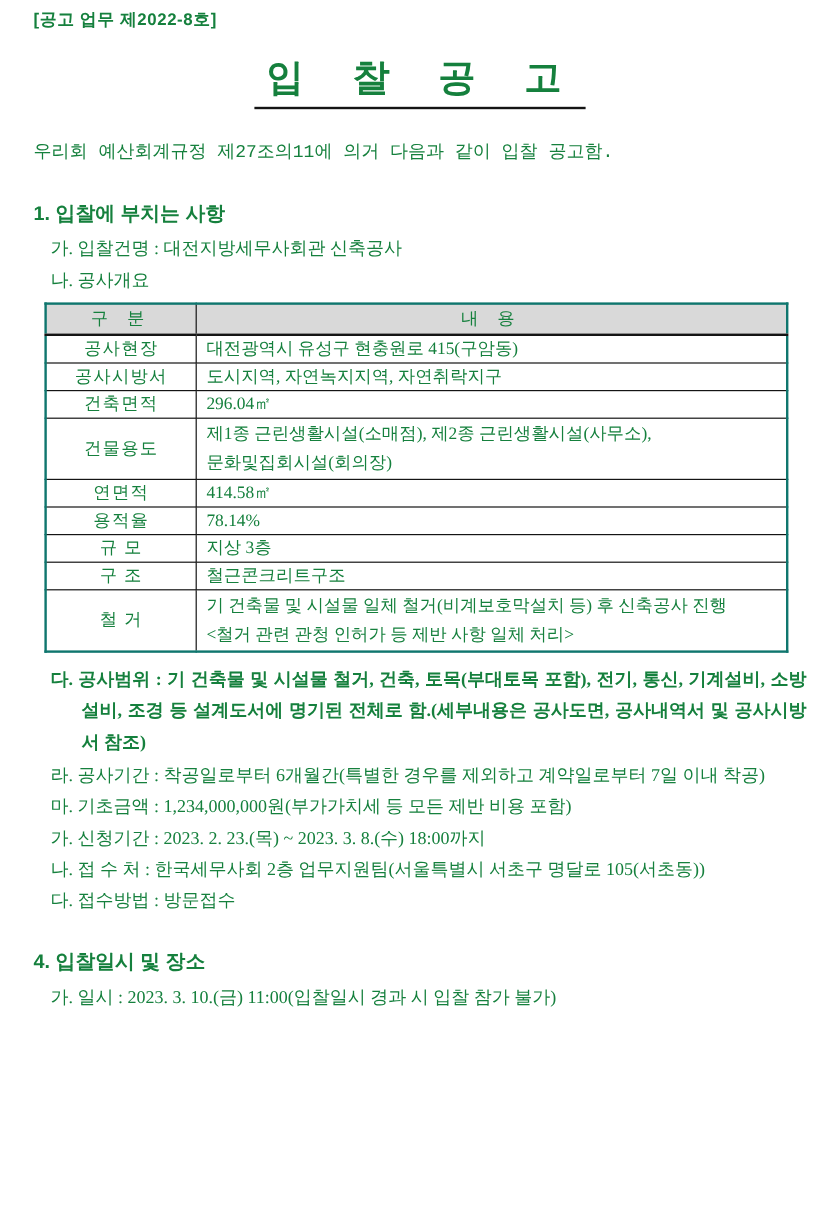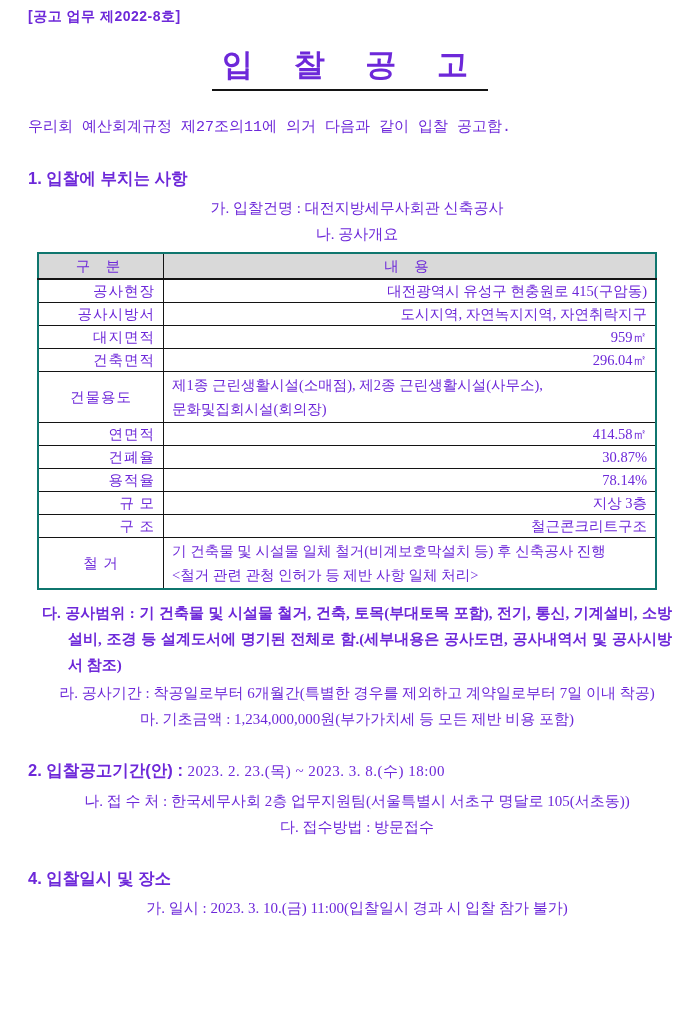--- a/index.html
+++ b/index.html
@@ -2,21 +2,21 @@
 <html><head>
 <meta charset="utf-8">
 <style>
   html, body { margin: 0; padding: 0; background: #ffffff; }
   .page {
     position: relative;
     width: 700px;
     height: 984px;
     box-sizing: border-box;
     background: #ffffff;
-    color: #6d28d9;
+    color: #15803d;
     padding: 8px 28px 10px 28px;
     font-family: "Liberation Serif", serif;
     font-size: 15px;
     overflow: hidden;
   }
   .doc-number {
     font-family: "Liberation Sans", sans-serif;
     font-weight: bold;
     font-size: 14px;
     letter-spacing: 0.5px;
@@ -45,21 +45,20 @@
     font-family: "Liberation Serif", serif;
     font-weight: normal;
     font-size: 15px;
     letter-spacing: 0.5px;
   }
   .item {
     margin: 5px 0;
     line-height: 21px;
     padding-left: 40px;
     text-indent: -26px;
-    text-align: center;
   }
   .item.hang { text-align: justify; line-height: 26px; margin: 3px 0; font-weight: bold; }
 
   table.spec {
     border-collapse: collapse;
     margin: 7px 0 10px 9px;
     width: 620px;
     table-layout: fixed;
     font-size: 14.5px;
   }
@@ -76,21 +75,21 @@
     border-bottom: 2px solid #141414;
     height: 22px;
   }
   table.spec td.label {
     text-align: center;
     width: 108px;
     letter-spacing: 1px;
   }
   table.spec td.value { text-align: left; }
   table.spec td .cell-line { line-height: 24px; }
-  table.spec tr.simple td { height: 20px; text-align: right; }
+  table.spec tr.simple td { height: 20px; }
 </style>
 </head>
 <body>
 
 <div class="page">
 
   <div class="doc-number">[공고 업무 제2022-8호]</div>
 
   <div class="title-wrap">
     <span class="doc-title">입 찰 공 고</span>
@@ -110,41 +109,33 @@
     </tr>
     <tr class="simple">
       <td class="label">공사현장</td>
       <td class="value">대전광역시 유성구 현충원로 415(구암동)</td>
     </tr>
     <tr class="simple">
       <td class="label">공사시방서</td>
       <td class="value">도시지역, 자연녹지지역, 자연취락지구</td>
     </tr>
     <tr class="simple">
-      <td class="label">대지면적</td>
-      <td class="value">959㎡</td>
-    </tr>
-    <tr class="simple">
       <td class="label">건축면적</td>
       <td class="value">296.04㎡</td>
     </tr>
     <tr>
       <td class="label">건물용도</td>
       <td class="value">
         <div class="cell-line">제1종 근린생활시설(소매점), 제2종 근린생활시설(사무소),</div>
         <div class="cell-line">문화및집회시설(회의장)</div>
       </td>
     </tr>
     <tr class="simple">
       <td class="label">연면적</td>
       <td class="value">414.58㎡</td>
-    </tr>
-    <tr class="simple">
-      <td class="label">건폐율</td>
-      <td class="value">30.87%</td>
     </tr>
     <tr class="simple">
       <td class="label">용적율</td>
       <td class="value">78.14%</td>
     </tr>
     <tr class="simple">
       <td class="label">규 모</td>
       <td class="value">지상 3층</td>
     </tr>
     <tr class="simple">
@@ -158,24 +149,21 @@
         <div class="cell-line">&lt;철거 관련 관청 인허가 등 제반 사항 일체 처리&gt;</div>
       </td>
     </tr>
   </tbody>
     </table>
 
   <div class="item hang">다. 공사범위 : 기 건축물 및 시설물 철거, 건축, 토목(부대토목 포함), 전기, 통신, 기계설비, 소방설비, 조경 등 설계도서에 명기된 전체로 함.(세부내용은 공사도면, 공사내역서 및 공사시방서 참조)</div>
   <div class="item">라. 공사기간 : 착공일로부터 6개월간(특별한 경우를 제외하고 계약일로부터 7일 이내 착공)</div>
   <div class="item">마. 기초금액 : 1,234,000,000원(부가가치세 등 모든 제반 비용 포함)</div>
 
-  <div class="sec-heading">
-    <span>2. 입찰공고기간(안) :</span>
-    <span class="sec-value">2023. 2. 23.(목) ~ 2023. 3. 8.(수) 18:00</span>
-  </div>
 
+  <div class="item">가. 신청기간 : 2023. 2. 23.(목) ~ 2023. 3. 8.(수) 18:00까지</div>
   <div class="item">나. 접 수 처 : 한국세무사회 2층 업무지원팀(서울특별시 서초구 명달로 105(서초동))</div>
   <div class="item">다. 접수방법 : 방문접수</div>
 
   <div class="sec-heading">4. 입찰일시 및 장소</div>
   <div class="item">가. 일시 : 2023. 3. 10.(금) 11:00(입찰일시 경과 시 입찰 참가 불가)</div>
 
 </div>
 
 </body></html>

